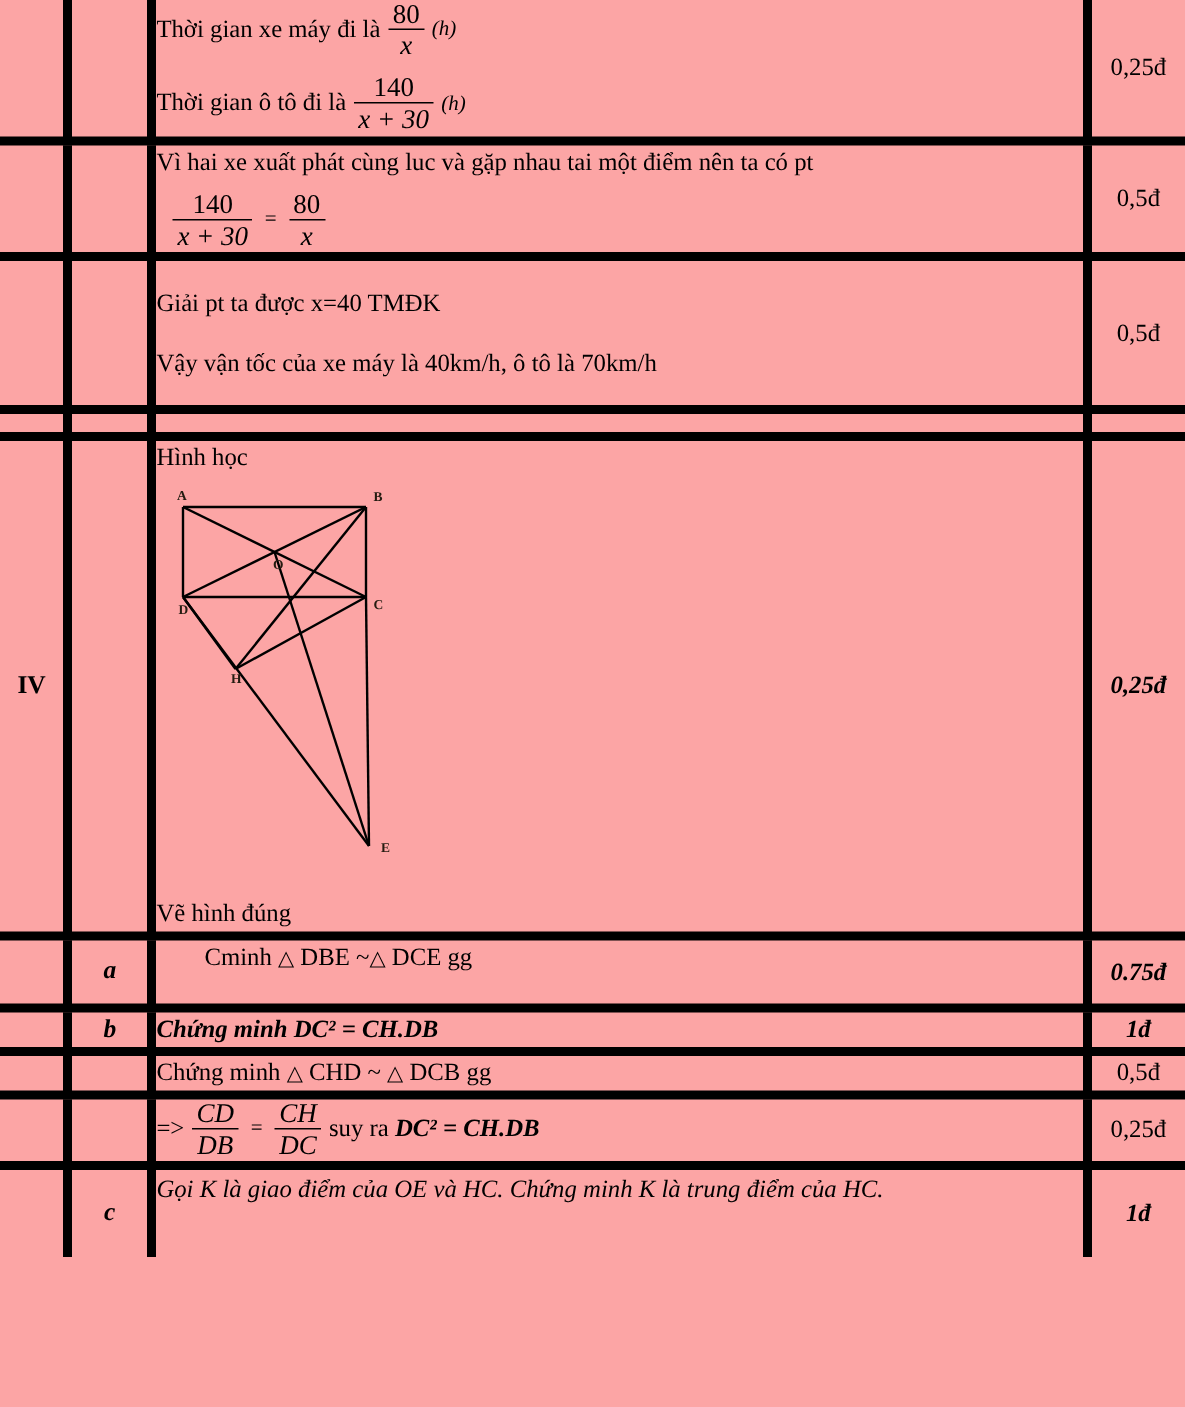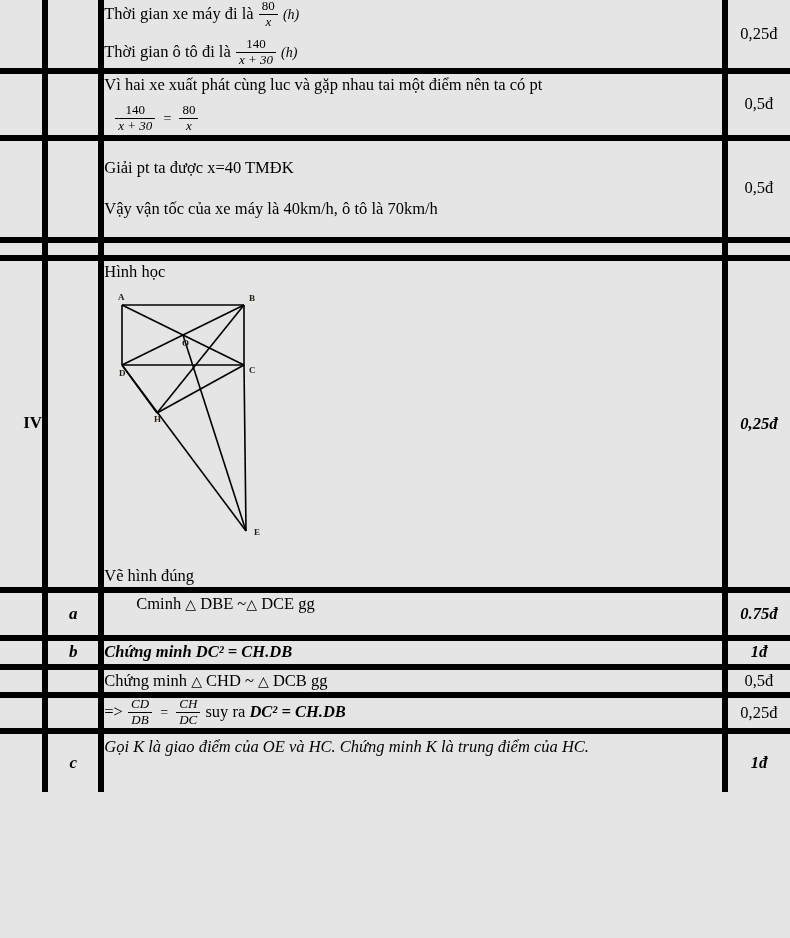--- a/index.html
+++ b/index.html
@@ -11,21 +11,21 @@
     font-family: "Liberation Serif", "DejaVu Serif", serif;
     color: #000000;
     width: 790px;
     height: 938px;
     overflow: hidden;
   }
   .page {
     position: relative;
     width: 790px;
     height: 938px;
-    background: #e5e5e5;
+    background: #fca5a5;
   }
   table.key {
     border-collapse: collapse;
     table-layout: fixed;
     width: 790px;
     font-size: 16.5px;
     line-height: 1.35;
   }
   table.key td {
     border: 6px solid #000000;
@@ -47,39 +47,39 @@
     text-align: center;
     font-size: 16.5px;
   }
   .score-b {
     text-align: center;
     font-weight: bold;
     font-style: italic;
     font-size: 16.5px;
   }
   .roman {
-    text-align: right;
+    text-align: center;
     font-weight: bold;
     font-size: 17px;
   }
   .sub {
     text-align: center;
     font-weight: bold;
     font-style: italic;
     font-size: 17px;
   }
   .bold { font-weight: bold; font-style: italic; }
 
   
   .frac {
     display: inline-block;
     vertical-align: middle;
     text-align: center;
     font-style: italic;
-    font-size: 13px;
+    font-size: 18px;
     line-height: 1.12;
     margin: 0 1px;
     position: relative;
     top: -1px;
   }
   .frac .num {
     display: block;
     padding: 0 3px;
     border-bottom: 1.1px solid #000;
   }

